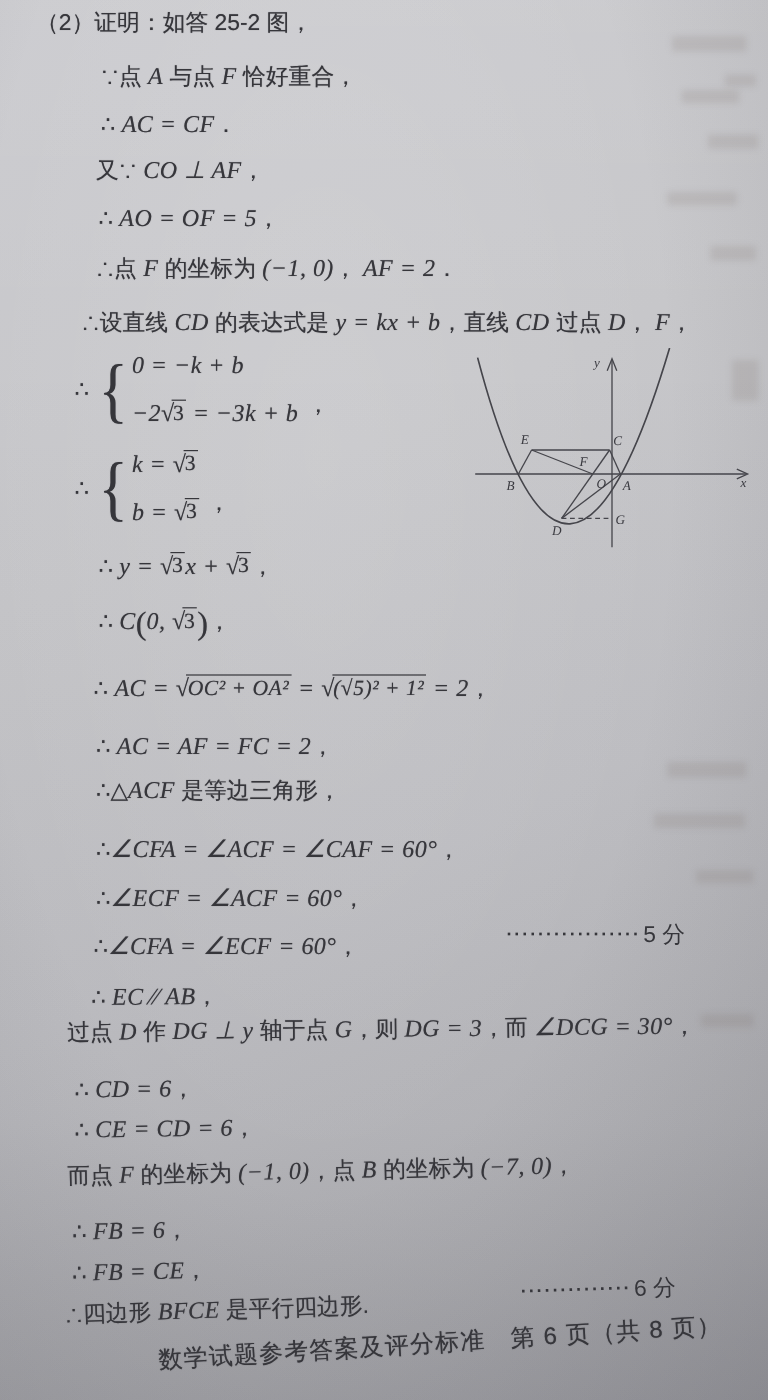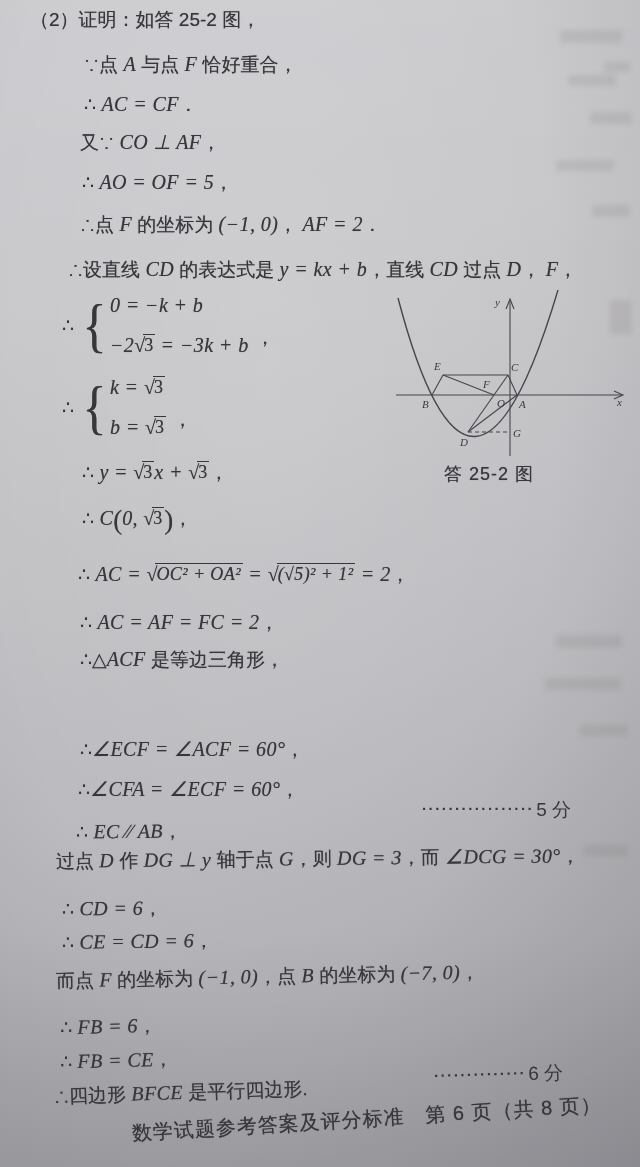--- a/index.html
+++ b/index.html
@@ -92,20 +92,21 @@
   <div class="line" style="top:460px;left:82px"><span class="c">∴ </span><span class="m">y = </span><span class="rt">√</span><span class="rdn">3</span><span class="m">x + </span><span class="rt">√</span><span class="rdn">3</span><span class="c">，</span></div>
 
   <div class="line" style="top:506px;left:82px"><span class="c">∴ </span><span class="m">C</span><span class="p">(</span><span class="m">0, </span><span class="rt">√</span><span class="rdn">3</span><span class="p">)</span><span class="c">，</span></div>
 
   <div class="line" style="top:562px;left:78px"><span class="c">∴ </span><span class="m">AC = </span><span class="rt">√</span><span class="rd">OC² + OA²</span><span class="m"> = </span><span class="rt">√</span><span class="rd">(√5)² + 1²</span><span class="m"> = 2</span><span class="c">，</span></div>
 
   <div class="line" style="top:610px;left:80px"><span class="c">∴ </span><span class="m">AC = AF = FC = 2</span><span class="c">，</span></div>
 
   <div class="line" style="top:647px;left:80px"><span class="c">∴</span><span class="sym">△</span><span class="m">ACF</span><span class="c"> 是等边三角形，</span></div>
 
+  <div class="line" style="top:696px;left:80px"><span class="c">∴</span><span class="m">∠CFA = ∠ACF = ∠CAF = 60°</span><span class="c">，</span></div>
 
   <div class="line" style="top:737px;left:80px"><span class="c">∴</span><span class="m">∠ECF = ∠ACF = 60°</span><span class="c">，</span></div>
 
   <div class="line" style="top:777px;left:78px"><span class="c">∴</span><span class="m">∠CFA = ∠ECF = 60°</span><span class="c">，</span></div>
 
   <div class="line" style="top:819px;left:76px;transform:rotate(-0.5deg)"><span class="c">∴ </span><span class="m">EC ∕∕ AB</span><span class="c">，</span></div>
 
   <div class="line" style="top:846px;left:56px;transform:rotate(-0.6deg)"><span class="c">过点 </span><span class="m">D</span><span class="c"> 作 </span><span class="m">DG ⊥ y</span><span class="c"> 轴于点 </span><span class="m">G</span><span class="c">，则 </span><span class="m">DG = 3</span><span class="c">，而 </span><span class="m">∠DCG = 30°</span><span class="c">，</span></div>
 
   <div class="line" style="top:896px;left:62px;transform:rotate(-0.6deg)"><span class="c">∴ </span><span class="m">CD = 6</span><span class="c">，</span></div>
@@ -113,21 +114,21 @@
   <div class="line" style="top:929px;left:62px;transform:rotate(-0.8deg)"><span class="c">∴ </span><span class="m">CE = CD = 6</span><span class="c">，</span></div>
 
   <div class="line" style="top:964px;left:56px;transform:rotate(-1.2deg)"><span class="c">而点 </span><span class="m">F</span><span class="c"> 的坐标为 </span><span class="m">(−1, 0)</span><span class="c">，点 </span><span class="m">B</span><span class="c"> 的坐标为 </span><span class="m">(−7, 0)</span><span class="c">，</span></div>
 
   <div class="line" style="top:1014px;left:60px;transform:rotate(-1.2deg)"><span class="c">∴ </span><span class="m">FB = 6</span><span class="c">，</span></div>
 
   <div class="line" style="top:1048px;left:60px;transform:rotate(-1.4deg)"><span class="c">∴ </span><span class="m">FB = CE</span><span class="c">，</span></div>
 
   <div class="line" style="top:1080px;left:54px;transform:rotate(-1.8deg)"><span class="c">∴四边形 </span><span class="m">BFCE</span><span class="c"> 是平行四边形.</span></div>
 
-  <div class="mark" style="top:797px;left:422px"><span class="dots">·················</span><span class="fen">5 分</span></div>
+  <div class="mark" style="top:766px;left:422px"><span class="dots">·················</span><span class="fen">5 分</span></div>
   <div class="mark" style="top:1062px;left:434px;transform:rotate(-1.8deg)"><span class="dots">··············</span><span class="fen">6 分</span></div>
 
   <svg class="fig" width="240" height="172" viewBox="0 0 240 172">
     <g stroke="#45454b" stroke-width="1.1" fill="none">
 
       <line x1="4" y1="105" x2="230" y2="105"></line>
       <path d="M222,101 L231,105 L222,109"></path>
       <line x1="118" y1="166" x2="118" y2="10"></line>
       <path d="M114,19 L118,9 L122,19"></path>
 
@@ -147,16 +148,15 @@
       <text x="30" y="118">B</text>
       <text x="91" y="98">F</text>
       <text x="105" y="117">O</text>
       <text x="127" y="118">A</text>
       <text x="68" y="156">D</text>
       <text x="121" y="147">G</text>
       <text x="103" y="16">y</text>
       <text x="225" y="116">x</text>
     </g>
   </svg>
-  <div class="caption" style="left:424px;top:462px;width:130px;text-align:center">答 25-2 图</div>
 
   <div class="footer" style="left:132px;top:1120px">数学试题参考答案及评分标准　第 6 页（共 8 页）</div>
 </div>
 
 </body></html>

